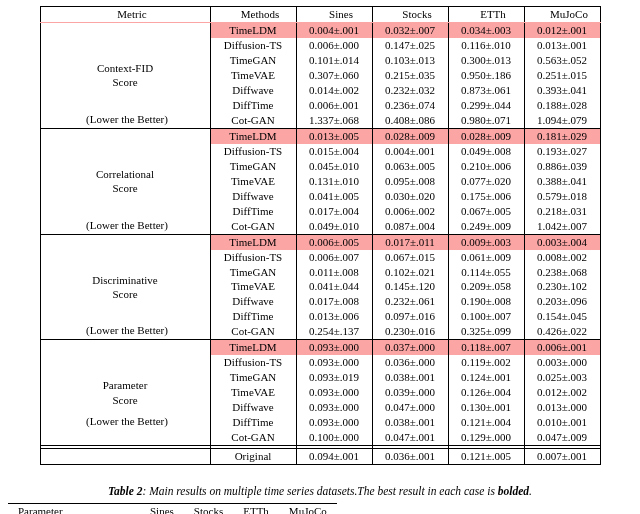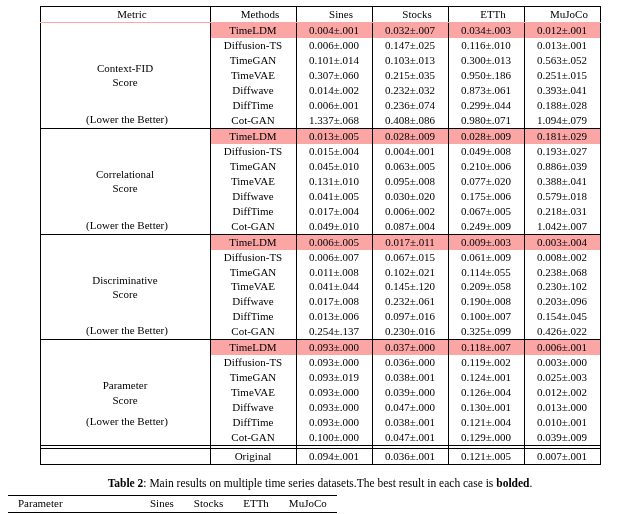--- a/index.html
+++ b/index.html
@@ -41,22 +41,23 @@
   .hl td.metric-cell{background:#ffffff;}
   .metric-label{line-height:1.3;}
   .metric-note{position:absolute;left:4px;right:0;bottom:2px;}
   .group-3 .metric-note{bottom:17px;}
   .spacer td{height:3px;padding:0;border-top:1px solid #000;background:#fff;}
 
   
   .caption{
     text-align:center;
     font-size:11.5px;
-    margin-top:12px;
+    margin-top:20px;
     width:640px;
+    font-style:italic;
   }
   .caption .b{font-weight:bold;}
 
   
   .param-table{
     margin:6px 0 0 8px;
     font-size:11px;
   }
   .param-table th,.param-table td{
     padding:1px 10px;
@@ -302,21 +303,21 @@
         <td class="val und">0.093±.000</td>
         <td class="val">0.038±.001</td>
         <td class="val">0.121±.004</td>
         <td class="val">0.010±.001</td>
       </tr>
       <tr>
         <td class="method">Cot-GAN</td>
         <td class="val">0.100±.000</td>
         <td class="val">0.047±.001</td>
         <td class="val">0.129±.000</td>
-        <td class="val">0.039±.009</td>
+        <td class="val">0.047±.009</td>
       </tr>
       <tr class="spacer">
         <td></td>
         <td></td>
         <td></td>
         <td></td>
         <td></td>
         <td></td>
       </tr>
       <tr>

